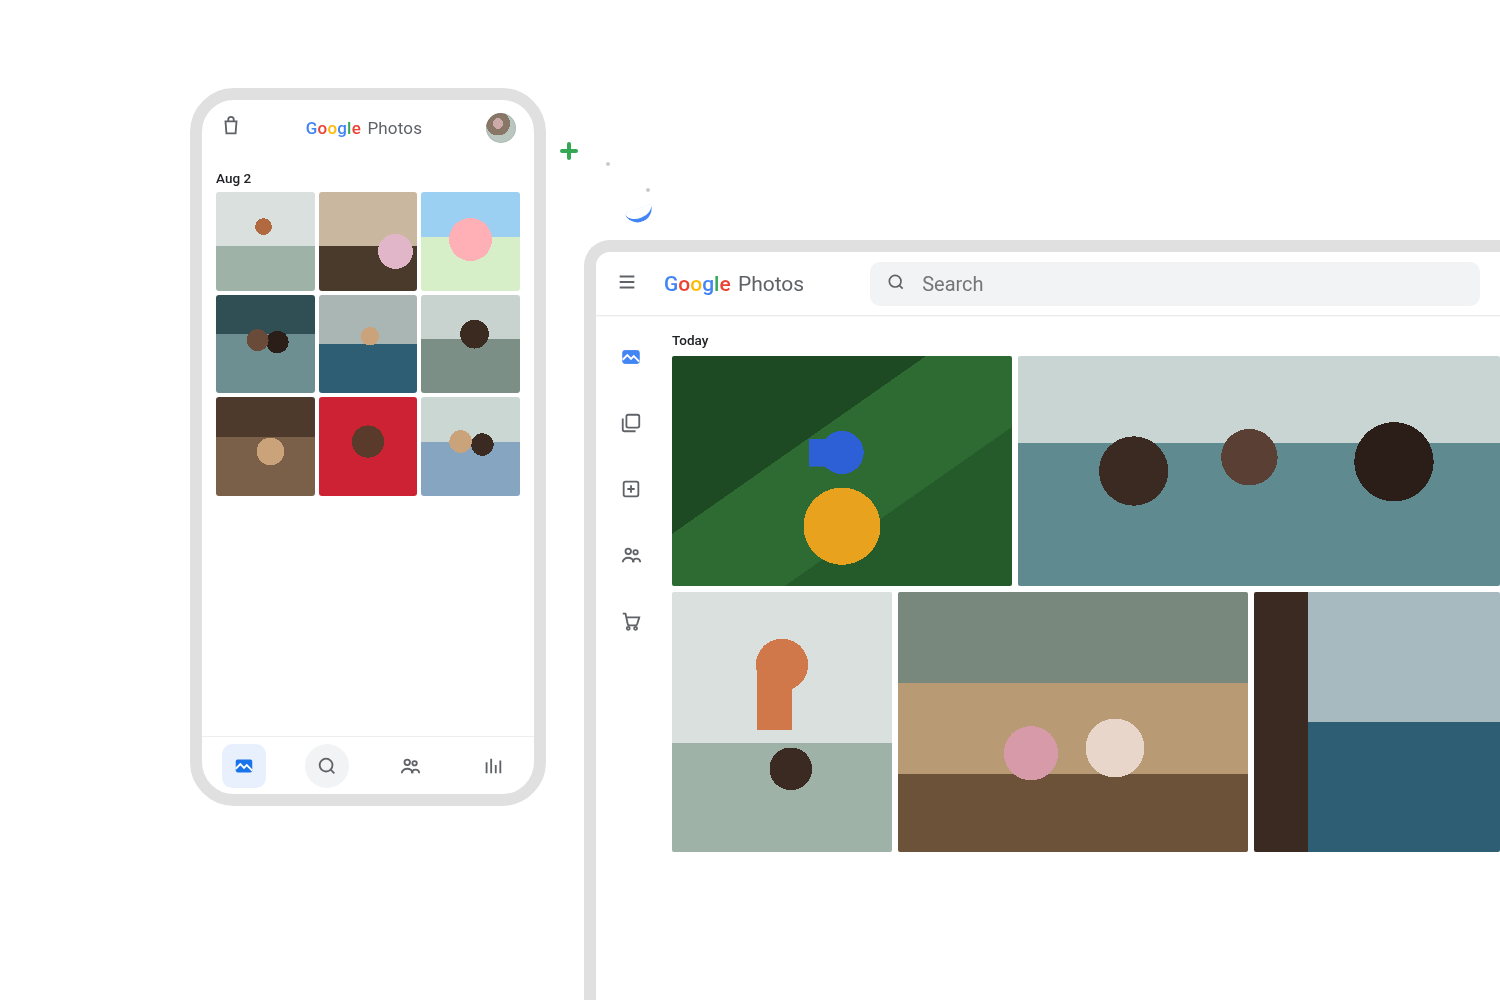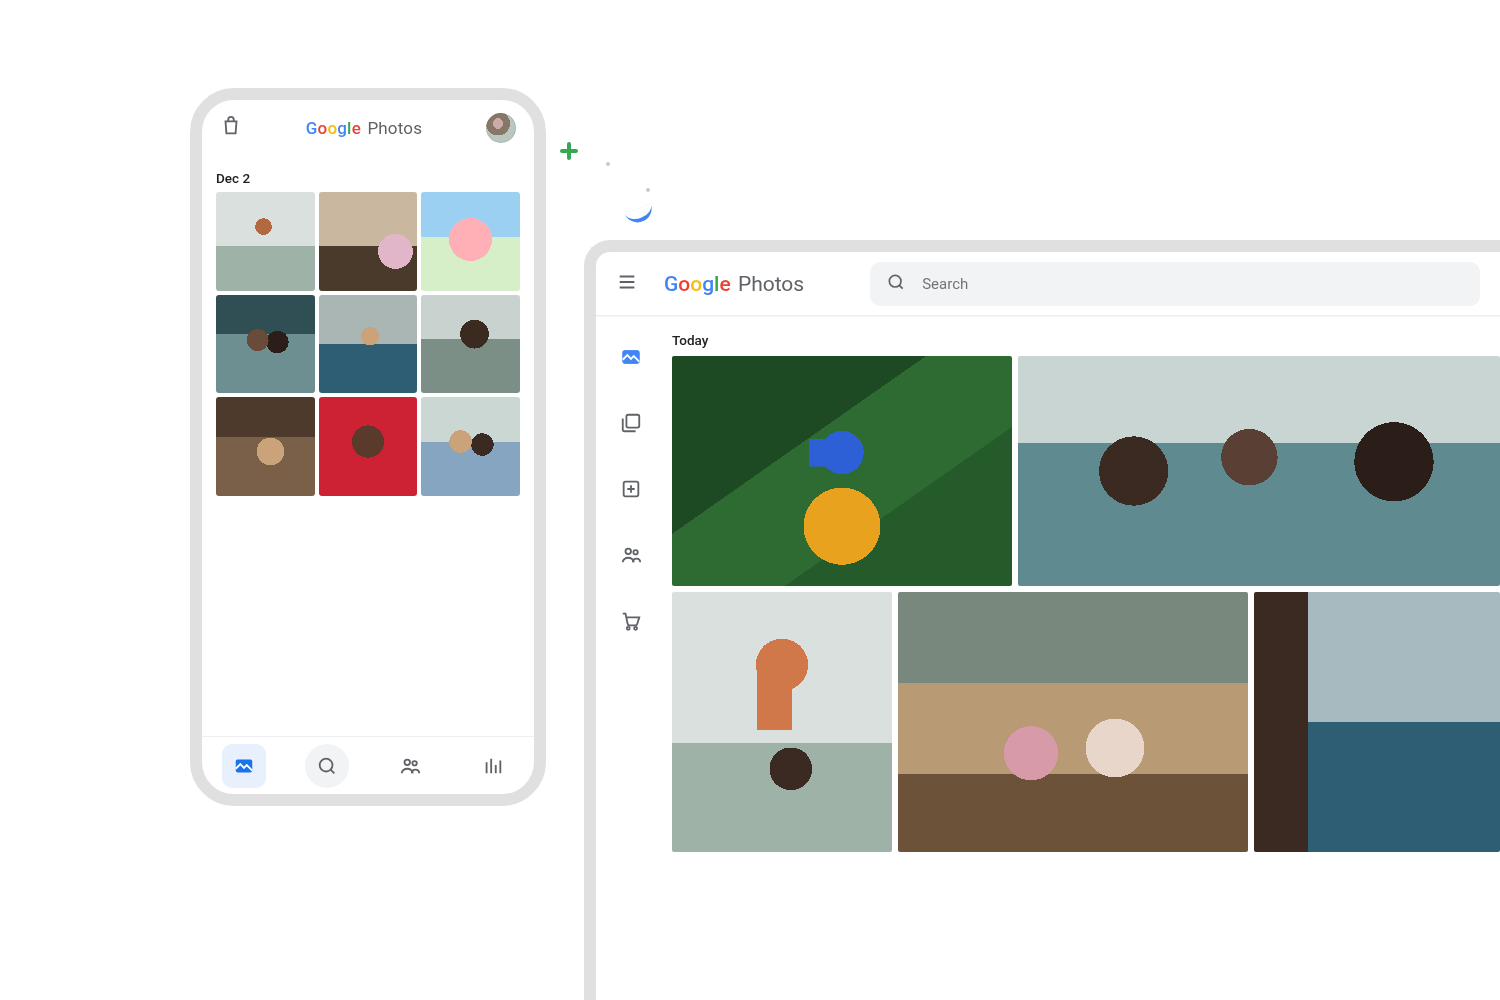--- a/index.html
+++ b/index.html
@@ -166,21 +166,21 @@
     border-radius:10px;
     display:flex;
     align-items:center;
     gap:14px;
     padding:0 16px;
     margin-left:40px;
   }
   .searchbar svg{width:20px;height:20px;stroke:var(--grey-600);stroke-width:2;fill:none;}
   .searchbar input{
     border:none;outline:none;background:transparent;
-    font-size:15px;color:var(--grey-600);width:100%;
+    font-size:20px;color:var(--grey-600);width:100%;
   }
 
   .dbody{flex:1;display:flex;overflow:hidden;}
   .siderail{
     width:70px;
     display:flex;
     flex-direction:column;
     align-items:center;
     padding-top:28px;
     gap:40px;
@@ -237,21 +237,21 @@
     <span class="app-title">
       <span class="gword">
         <span class="gB">G</span><span class="gR">o</span><span class="gY">o</span><span class="gB">g</span><span class="gG">l</span><span class="gR">e</span>
       </span>
       <span class="photos">Photos</span>
     </span>
     <span class="avatar"></span>
   </div>
 
 
-  <div class="date-hdr">Dec 2</div>
+  <div class="date-hdr">Aug 2</div>
 
   <div class="pgrid">
     <div class="ph p1"></div>
     <div class="ph p2"></div>
     <div class="ph p3"></div>
     <div class="ph p4"></div>
     <div class="ph p5"></div>
     <div class="ph p6"></div>
     <div class="ph p7"></div>
     <div class="ph p8"></div>

